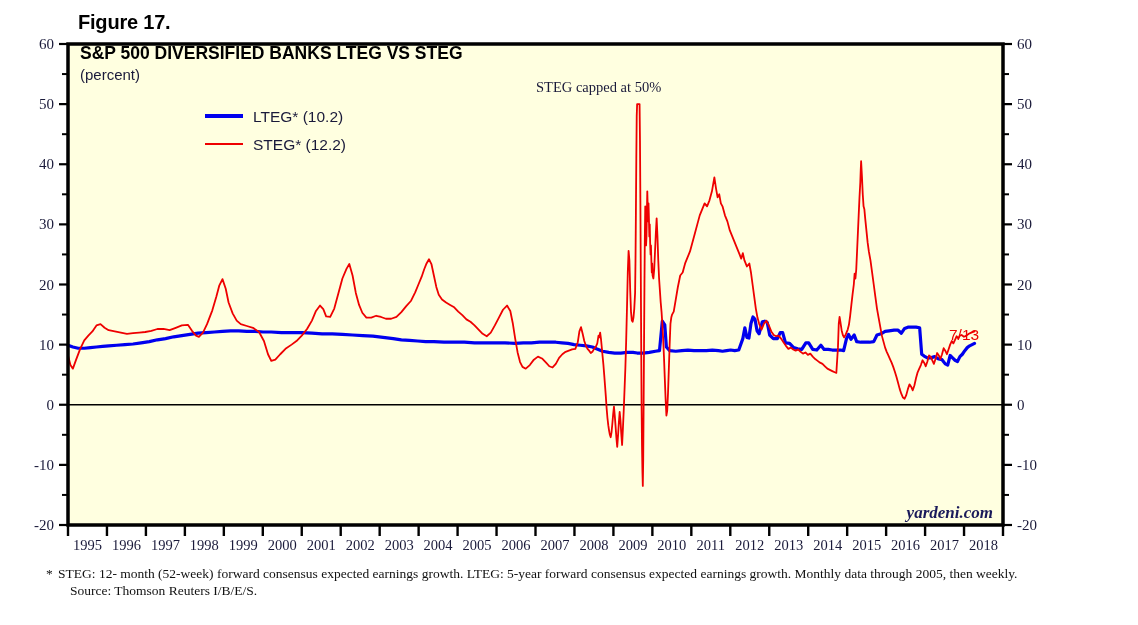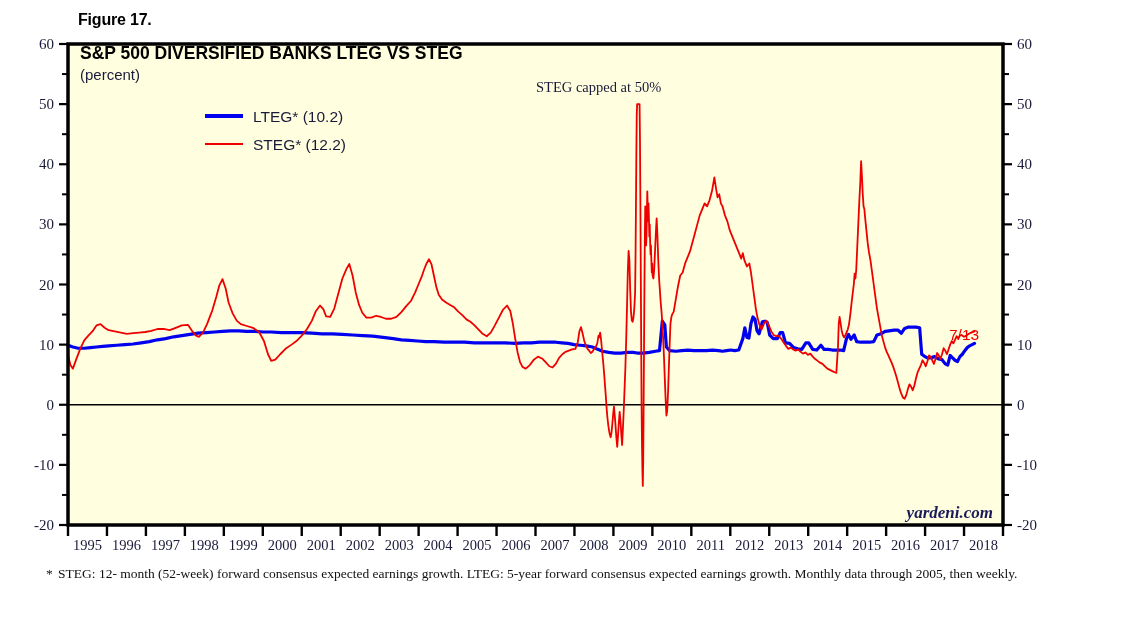--- a/index.html
+++ b/index.html
@@ -4,21 +4,21 @@
 <style>
   html,body{margin:0;padding:0;}
   body{
     width:1138px;height:625px;background:#ffffff;
     font-family:"Liberation Sans",sans-serif;
     position:relative;overflow:hidden;
   }
   #figure-label{
     position:absolute;left:78px;top:11px;
     font-family:"Liberation Sans",sans-serif;
-    font-size:16px;font-weight:bold;color:#000;
+    font-size:20px;font-weight:bold;color:#000;
     letter-spacing:-0.2px;
   }
   #chart-area{
     position:absolute;left:0px;top:30px;width:1138px;height:530px;
   }
   #chart-svg{display:block;}
   .axis-label{
     font-family:"Liberation Serif",serif;font-size:15px;fill:#1a1a3a;
   }
   .xtick-label{
@@ -198,13 +198,14 @@
 
     <text class="endlabel-text" x="949" y="310">7/13</text>
 
     <text class="watermark-text" x="993" y="488" text-anchor="end">yardeni.com</text>
   </svg>
 </div>
 
 <div id="footnote">
   <span class="fn-star">*</span>
   <div class="fn-body">STEG: 12- month (52-week) forward consensus expected earnings growth. LTEG: 5-year forward consensus expected earnings growth. Monthly data through 2005, then weekly.</div>
+  <div class="fn-source">Source: Thomson Reuters I/B/E/S.</div>
 </div>
 
 </body></html>

